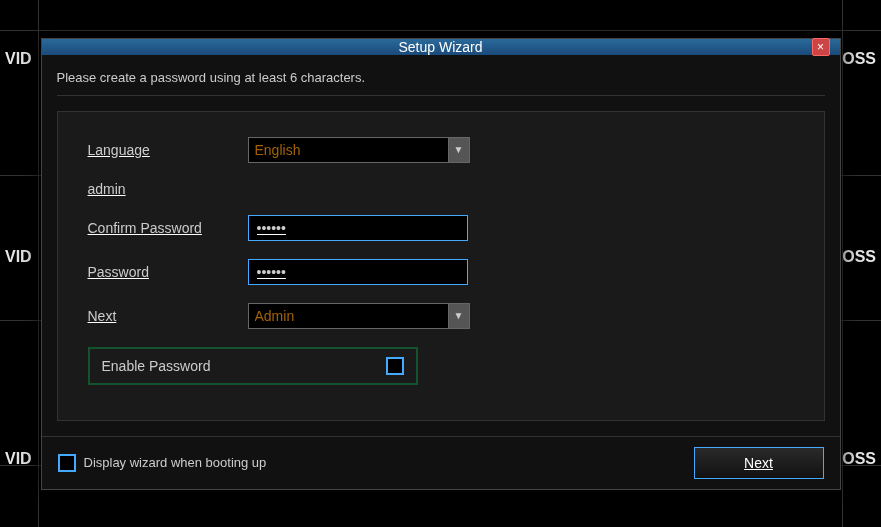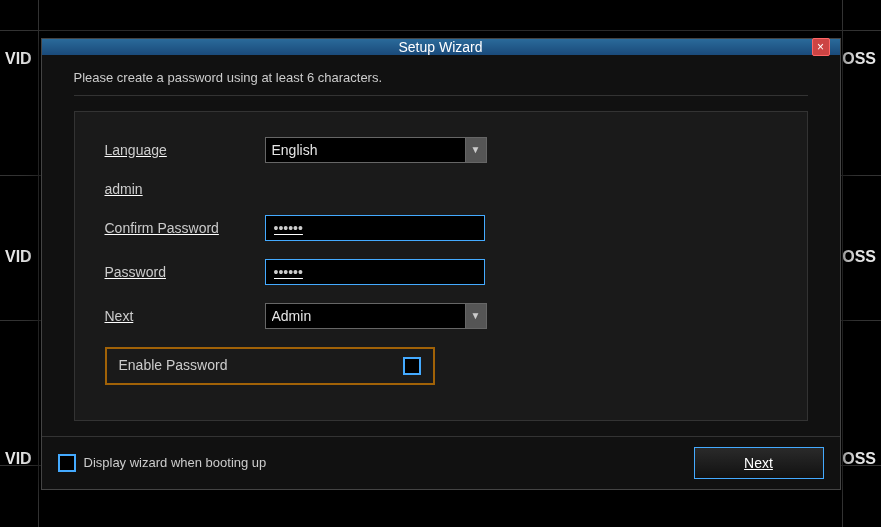--- a/index.html
+++ b/index.html
@@ -88,21 +88,21 @@
       display: flex;
       align-items: center;
       justify-content: center;
       cursor: pointer;
       color: #fff;
       font-size: 12px;
       line-height: 1;
     }
 
     .dialog-body {
-      padding: 15px 32px;
+      padding: 15px 15px;
       background: #111;
     }
 
     .hint-text {
       color: #ccc;
       font-size: 13px;
       margin-bottom: 15px;
       padding-bottom: 10px;
       border-bottom: 1px solid #333;
     }
@@ -141,21 +141,21 @@
       padding: 2px 8px;
       font-size: 14px;
       outline: none;
     }
 
     .form-select {
       width: 222px;
       height: 26px;
       background: #000;
       border: 1px solid #666;
-      color: #e5e5e5;
+      color: #a16207;
       padding: 2px 6px;
       font-size: 14px;
       outline: none;
       appearance: none;
       -webkit-appearance: none;
       cursor: pointer;
       padding-right: 24px;
       position: relative;
     }
 
@@ -180,22 +180,22 @@
 
     .select-arrow::after {
       content: '▼';
       font-size: 10px;
       color: #ccc;
     }
 
     
     .enable-password-row {
       display: flex;
-      align-items: flex-start;
-      border: 2px solid #a16207;
+      align-items: center;
+      border: 2px solid #14532d;
       padding: 8px 12px;
       margin-top: 5px;
       margin-bottom: 10px;
       width: 330px;
       background: #1a1a1a;
     }
 
     .enable-password-label {
       color: #ccc;
       font-size: 14px;

